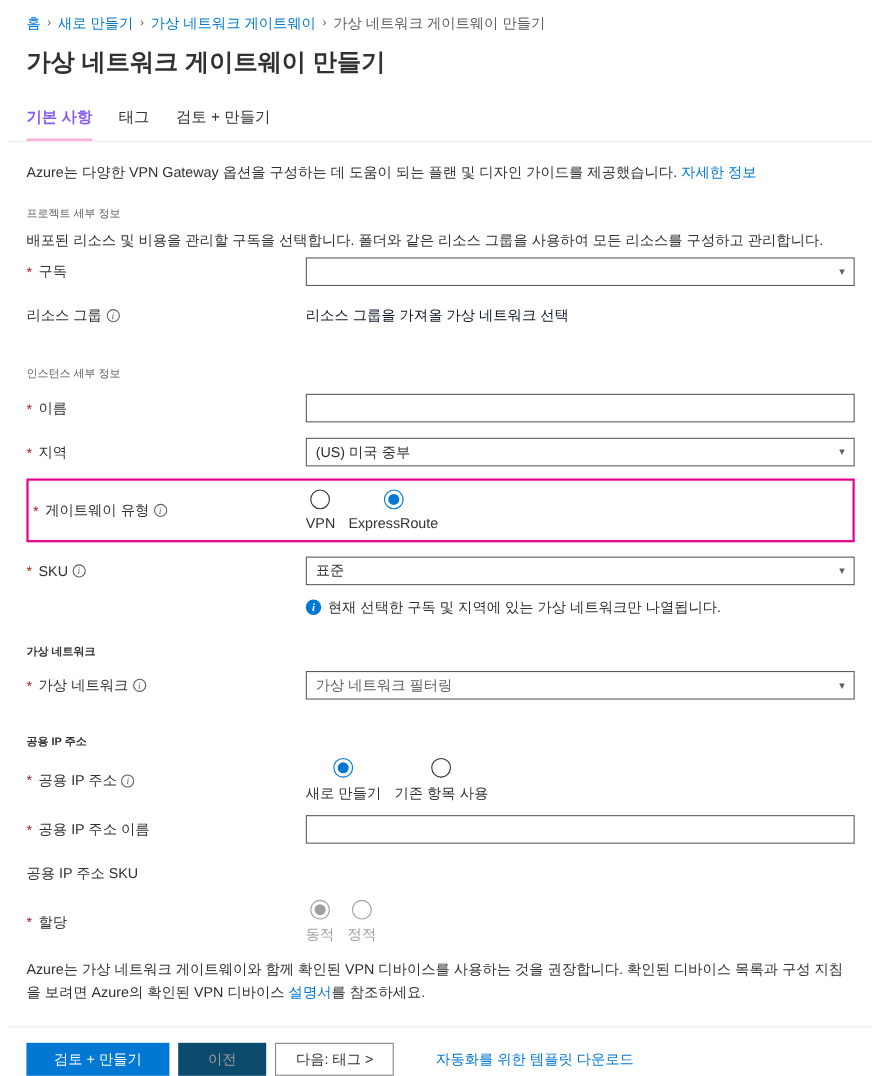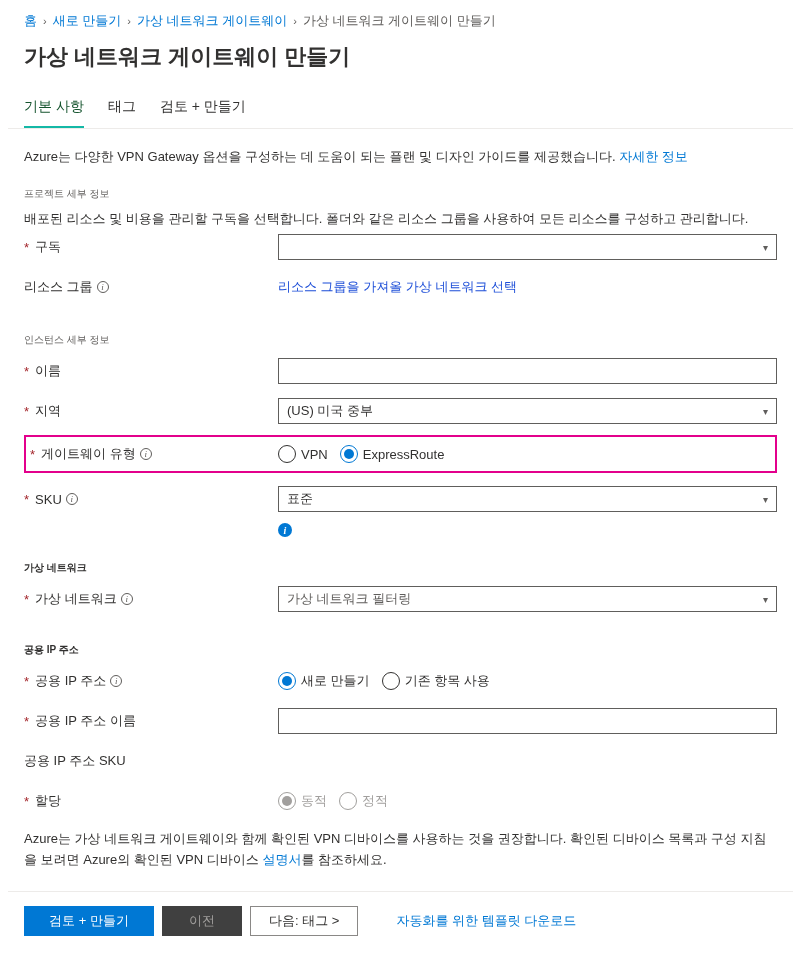--- a/index.html
+++ b/index.html
@@ -46,23 +46,23 @@
       margin-bottom: 18px;
     }
     .tab {
       padding: 10px 0;
       font-size: 14px;
       color: #323130;
       cursor: pointer;
       border-bottom: 2px solid transparent;
     }
     .tab.active {
-      color: #14532d;
-      border-bottom: 2px solid #14b8a6;
-      font-weight: 400;
+      color: #8b5cf6;
+      border-bottom: 2px solid #f9a8d4;
+      font-weight: 700;
     }
     .content {
       padding: 0 16px;
     }
     .intro {
       margin-bottom: 20px;
       line-height: 1.5;
     }
     .link {
       color: #0078d4;
@@ -145,33 +145,34 @@
       color: #605e5c;
     }
     .text-input {
       width: 100%;
       height: 26px;
       border: 1px solid #605e5c;
       padding: 0 8px;
       font-size: 13px;
     }
     .static-text {
-      color: #1d4ed8;
+      color: #0f172a;
       padding: 4px 0;
     }
     .radio-group {
       display: flex;
       align-items: center;
       gap: 12px;
     }
     .radio-option {
       display: flex;
       align-items: center;
       gap: 5px;
       cursor: pointer;
+      flex-direction: column;
     }
     .radio-outer {
       width: 18px;
       height: 18px;
       border: 1px solid #323130;
       border-radius: 50%;
       display: flex;
       align-items: center;
       justify-content: center;
       flex-shrink: 0;
@@ -224,21 +225,21 @@
       cursor: pointer;
       border: 1px solid transparent;
       min-width: 130px;
       text-align: center;
     }
     .btn-primary {
       background: #0078d4;
       color: #fff;
     }
     .btn-disabled {
-      background: #404040;
+      background: #0c4a6e;
       color: #a19f9d;
       cursor: default;
       min-width: 80px;
     }
     .btn-outline {
       background: #fff;
       border: 1px solid #8a8886;
       color: #323130;
       min-width: 100px;
     }
@@ -366,20 +367,21 @@
     <div class="form-control">
       <div class="select-box">
         <span>표준</span>
         <span class="chev">▾</span>
       </div>
     </div>
   </div>
 
   <div class="info-banner">
     <span class="info-icon-blue">i</span>
+    <span>현재 선택한 구독 및 지역에 있는 가상 네트워크만 나열됩니다.</span>
   </div>
 
   <div class="section-heading" style="font-weight:600; color:#323130;">가상 네트워크</div>
 
   <div class="form-row">
     <div class="form-label">
       <span class="req">*</span>
       <span>가상 네트워크</span>
       <span class="info-icon">i</span>
     </div>

